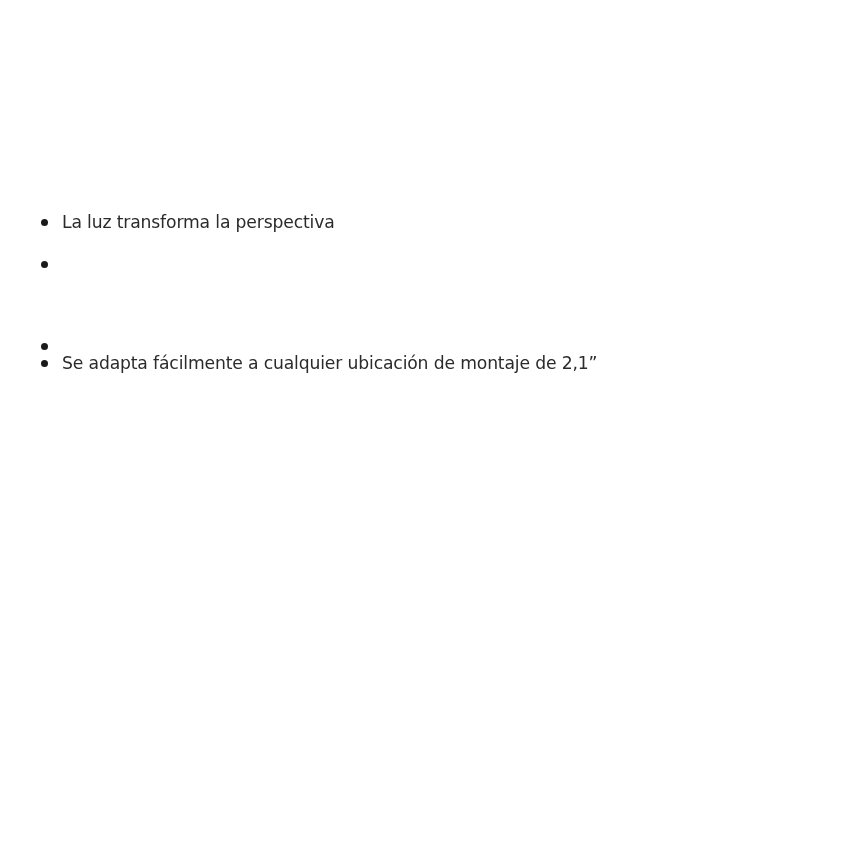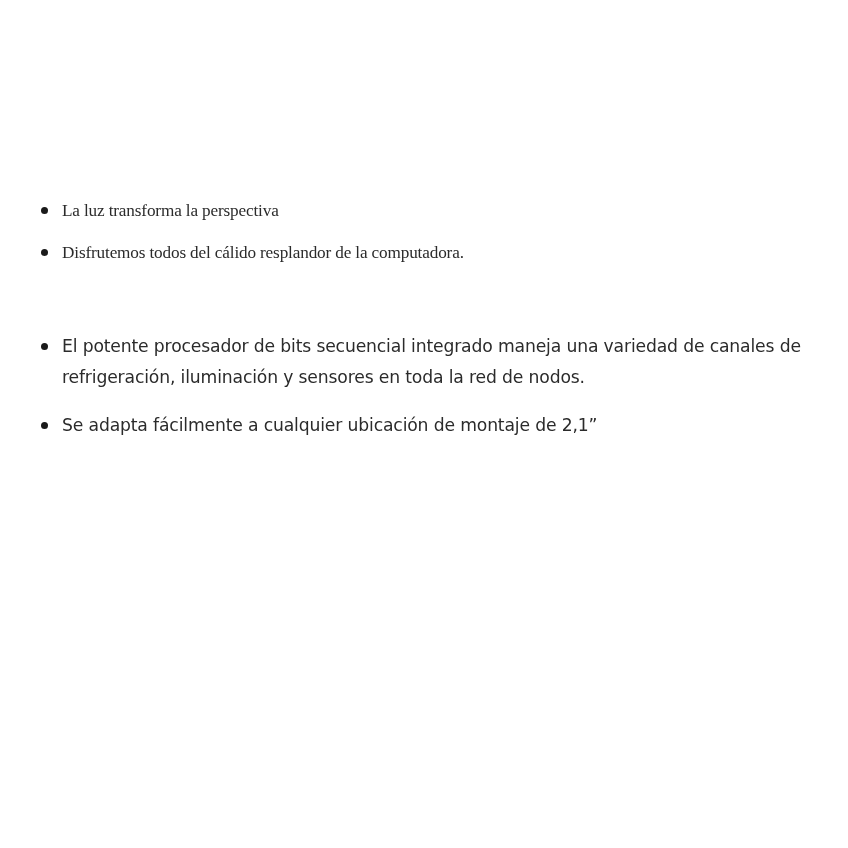--- a/index.html
+++ b/index.html
@@ -39,45 +39,43 @@
     }
     ul.feature-list li .bullet {
       position: absolute;
       left: 1px;
       top: 12px;
       width: 7px;
       height: 7px;
       border-radius: 50%;
       background: #1a1a1a;
     }
-    #list-1 { top: 195px; font-family: Liberation Serif, serif; }
+    #list-1 { top: 207px; }
     #list-1 li { margin-bottom: 11px; }
     #list-2 { top: 331px; }
     #list-2 li { margin-bottom: 17px; }
   </style>
 </head>
 <body>
 
 <div class="page">
 
   <ul class="feature-list" id="list-1">
     <li>
       <span class="bullet"></span>
       <span>La luz transforma la perspectiva</span>
     </li>
     <li>
       <span class="bullet"></span>
-      <span>Disfrutemos todos del cálido resplandor de la computadora.</span>
     </li>
   </ul>
 
   <ul class="feature-list" id="list-2">
     <li>
       <span class="bullet"></span>
-      <span>El potente procesador de bits secuencial integrado maneja una variedad de canales de refrigeración, iluminación y sensores en toda la red de nodos.</span>
     </li>
     <li>
       <span class="bullet"></span>
       <span>Se adapta fácilmente a cualquier ubicación de montaje de 2,1”</span>
     </li>
   </ul>
 
 </div>
 
 </body></html>

